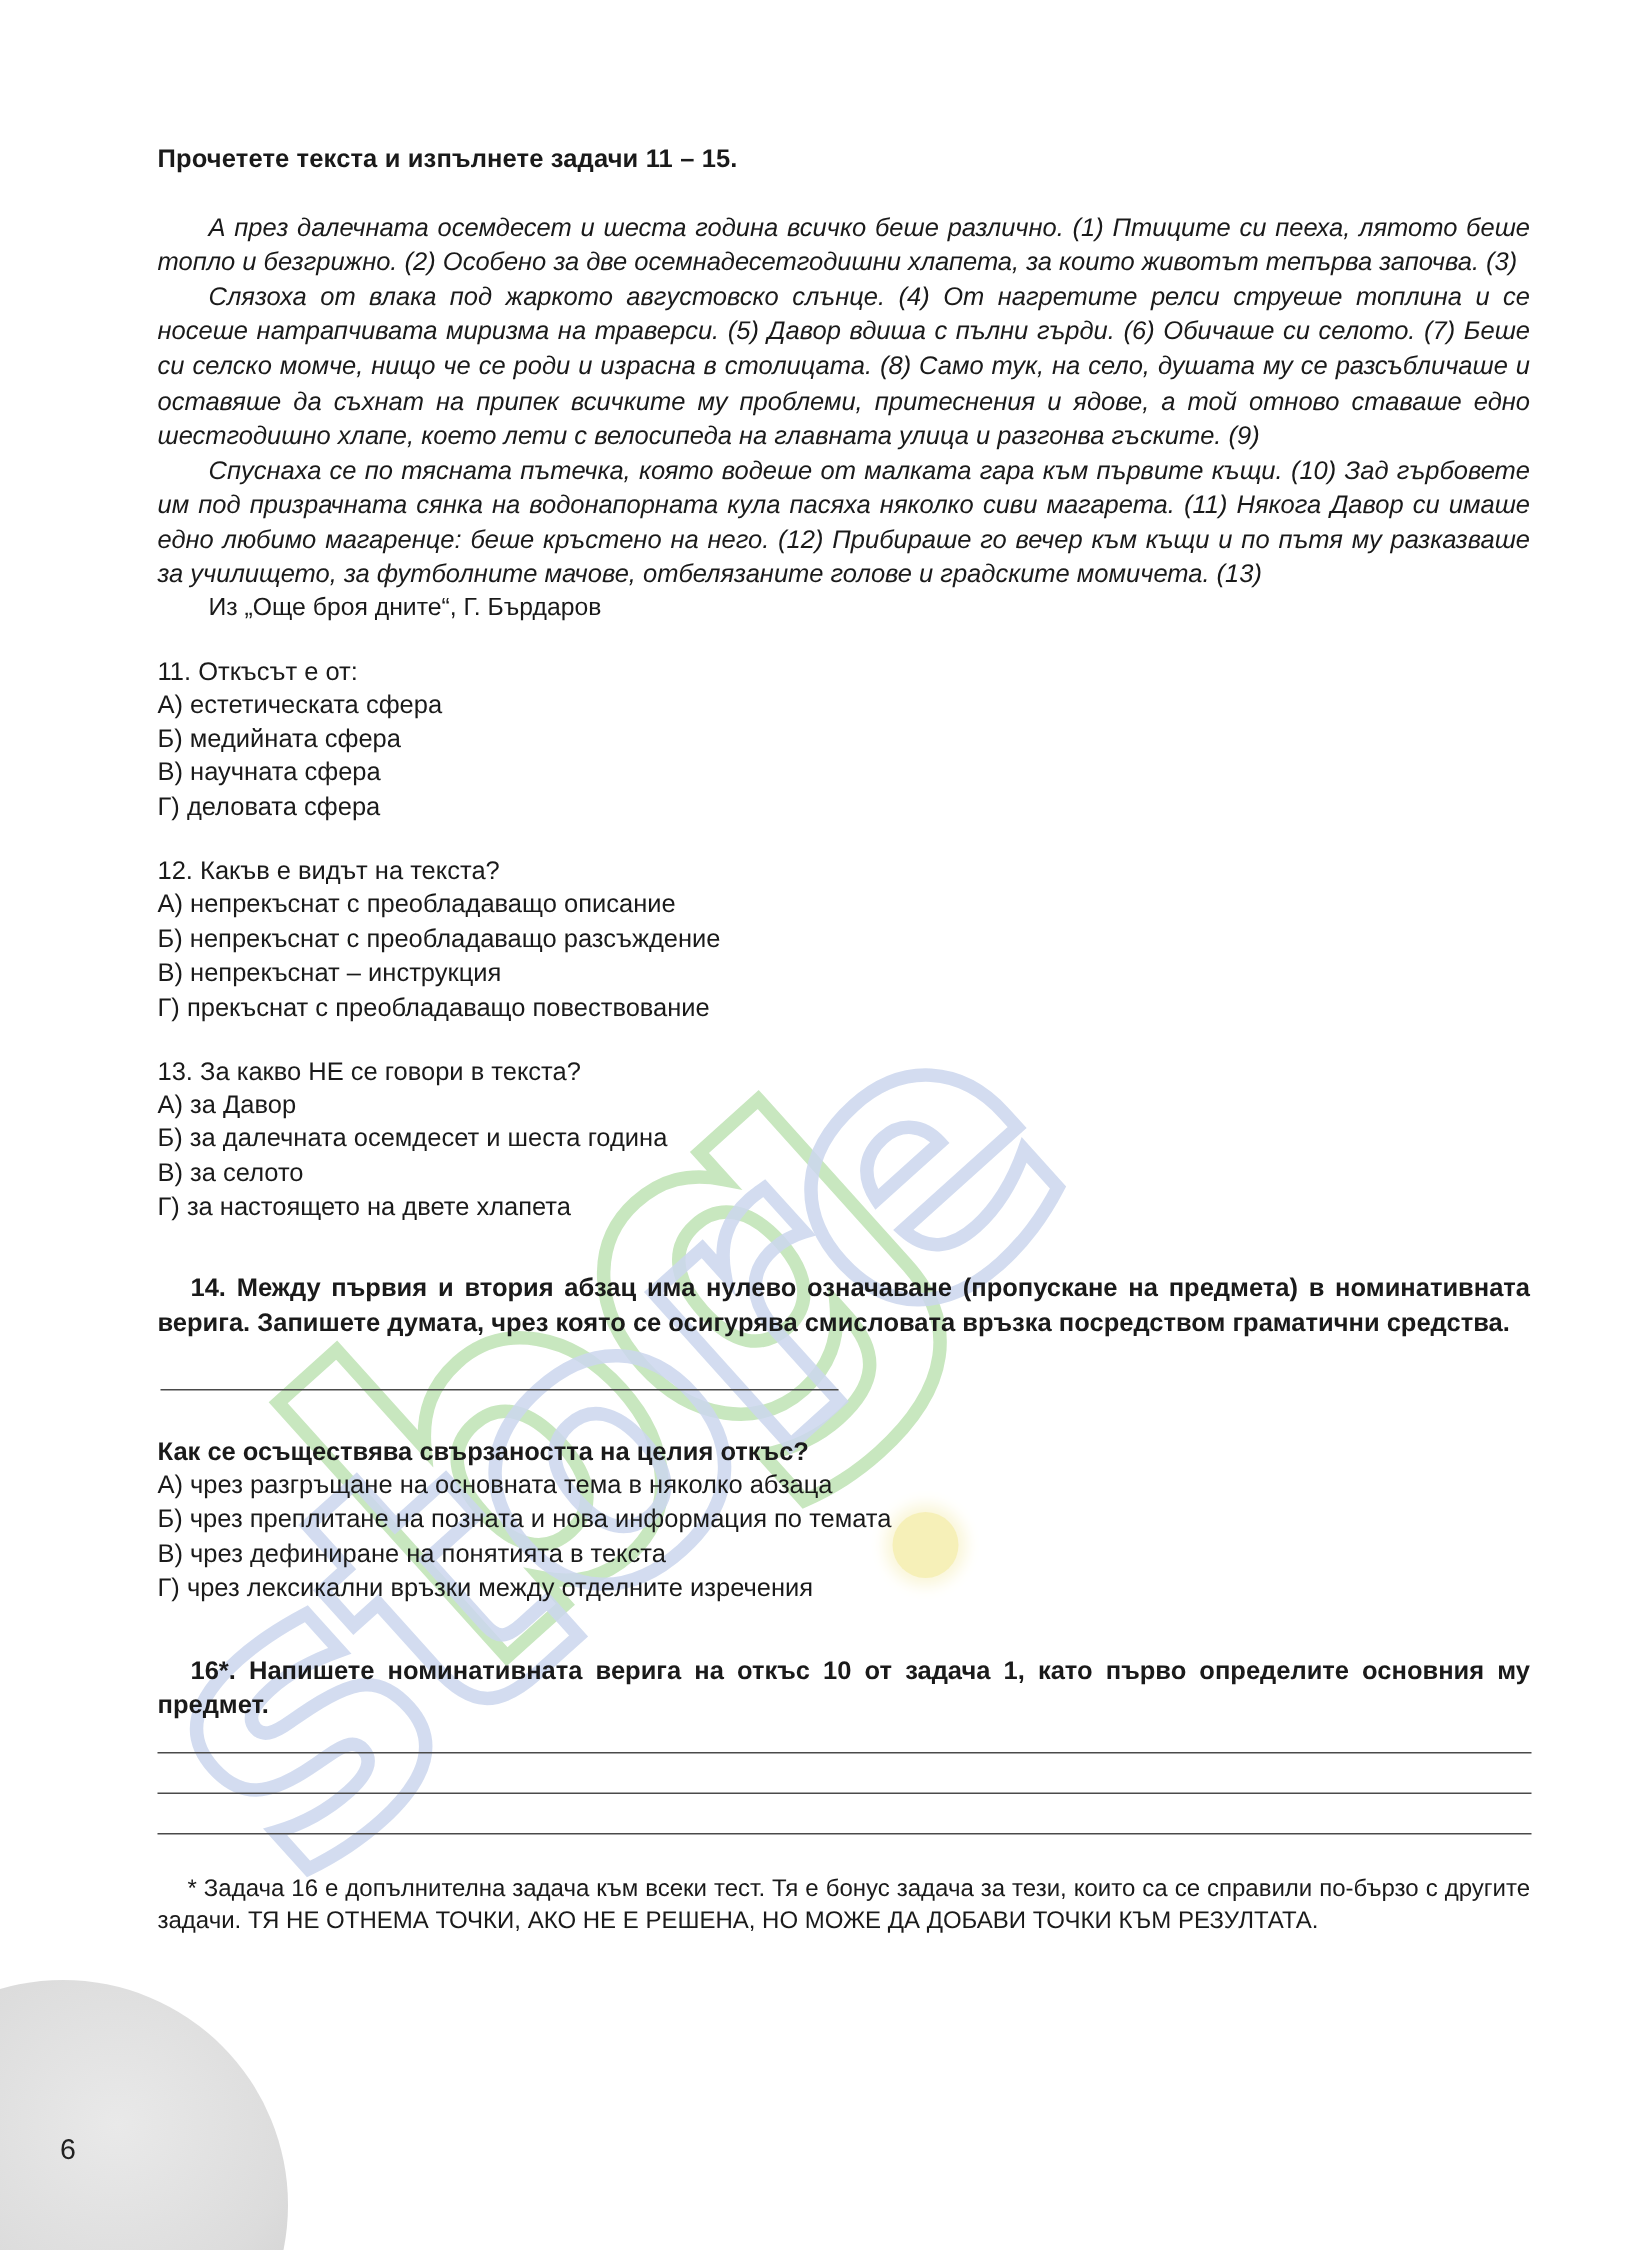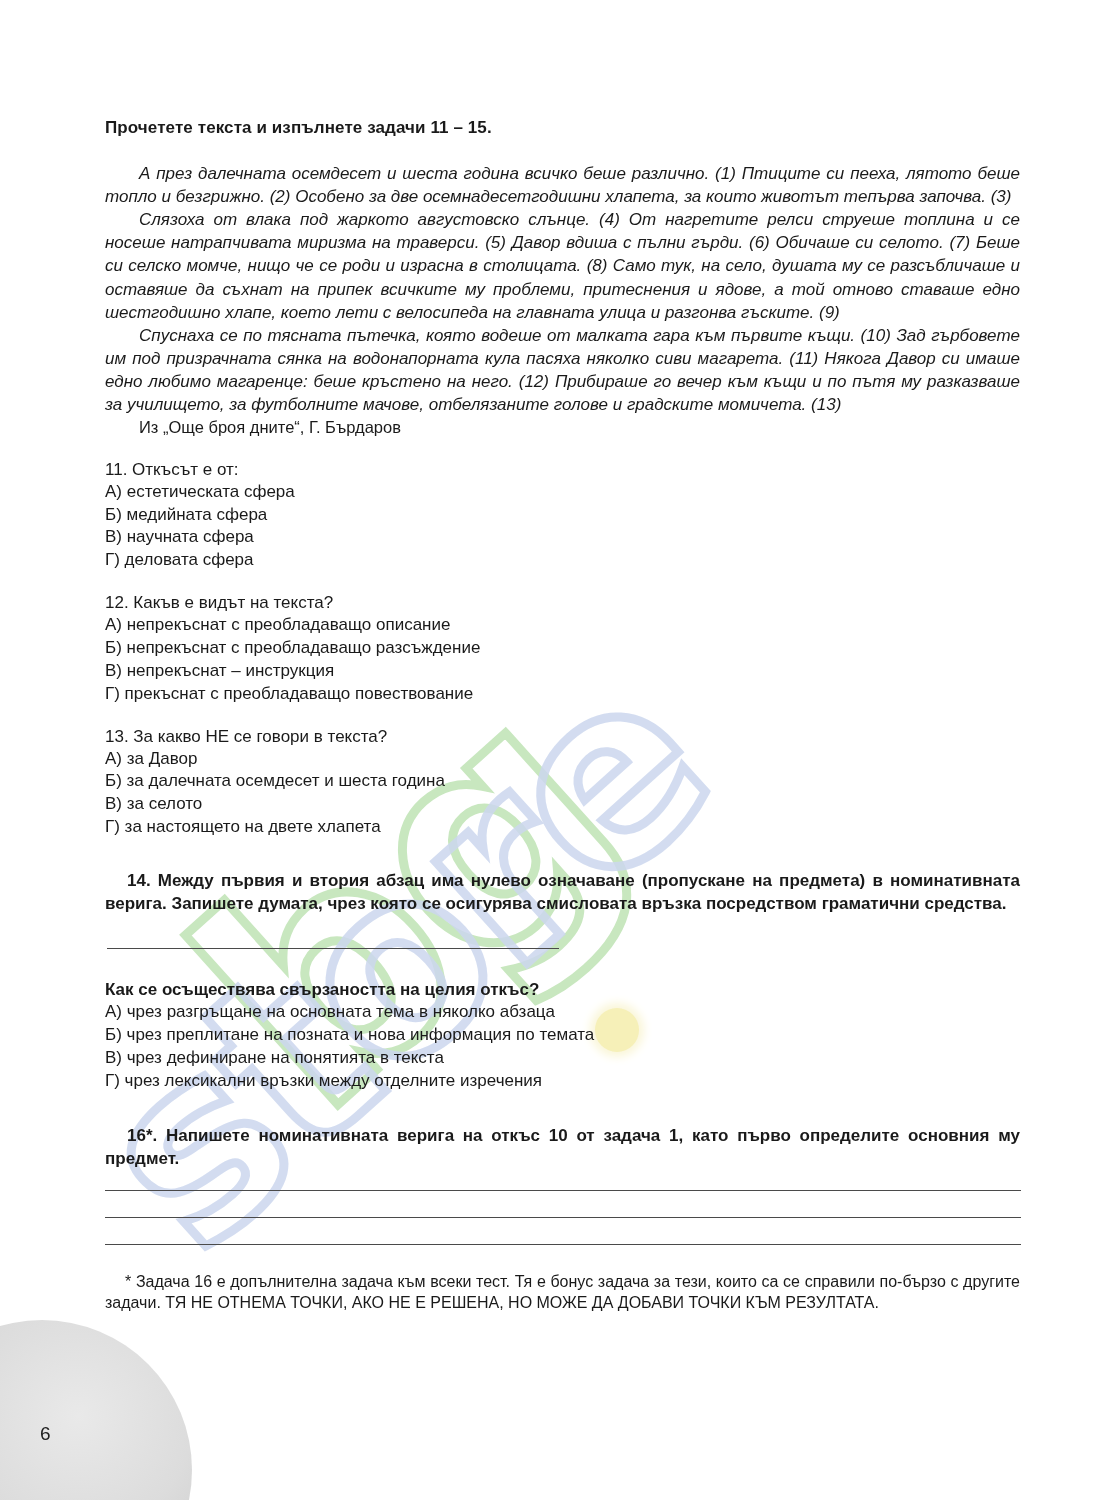--- a/index.html
+++ b/index.html
@@ -54,21 +54,20 @@
     border-radius: 50%;
     background: #f6f0b8;
     box-shadow: 0 0 10px 5px #faf6d8;
   }
 
   
   .content {
     position: relative;
     z-index: 2;
     padding: 96px 80px 0 105px;
-    margin-top: 22px;
   }
 
   .instruction {
     font-size: 17px;
     font-weight: bold;
     letter-spacing: 0.1px;
     margin: 0 0 24px 0;
   }
 
   .passage {

